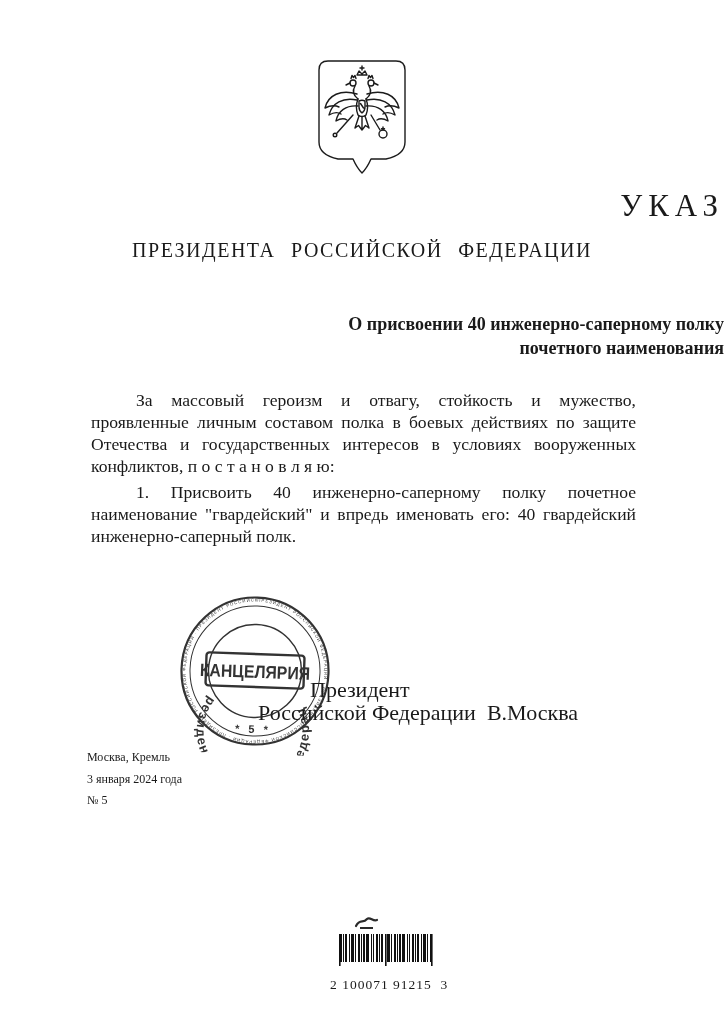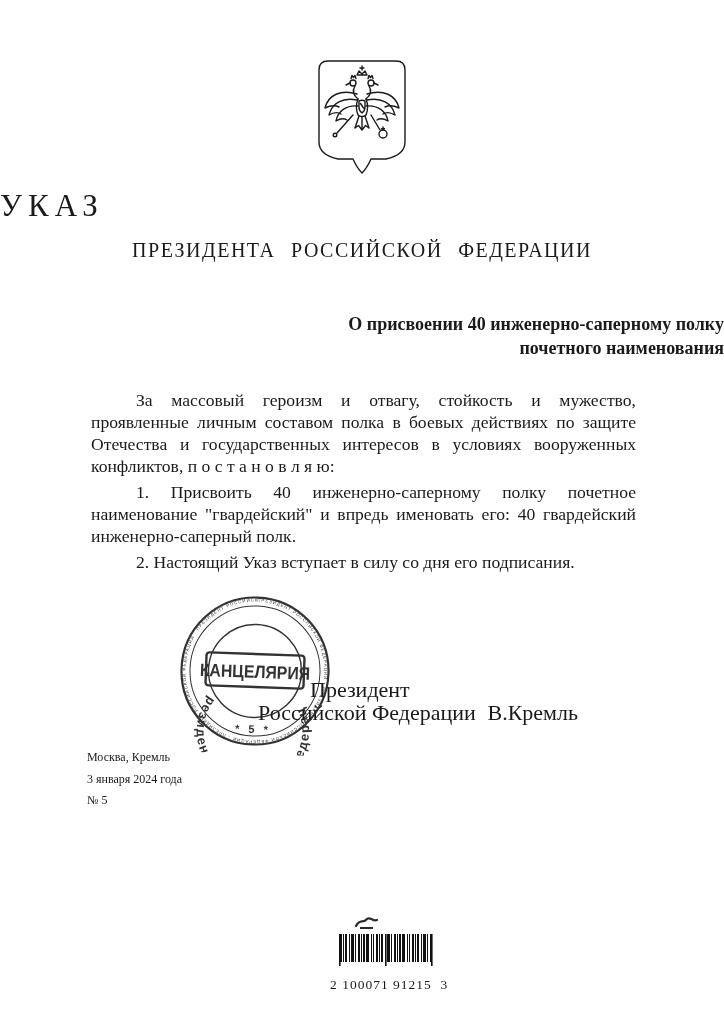--- a/index.html
+++ b/index.html
@@ -5,21 +5,21 @@
   html,body{margin:0;padding:0;}
   body{
     width:724px;height:1024px;background:#ffffff;position:relative;
     font-family:"Liberation Serif", serif;color:#1a1a1a;overflow:hidden;
   }
   .abs{position:absolute;}
   
   .arms{left:315px;top:58px;width:94px;height:120px;}
   .ln{fill:none;stroke:#1b1b1b;stroke-width:1.4;stroke-linecap:round;stroke-linejoin:round;}
   .decree-kind{
-    left:0;right:0;top:188px;text-align:left;
+    left:0;right:0;top:188px;text-align:right;
     font-size:31px;letter-spacing:6px;font-weight:400;
   }
   .issuer{
     left:0;right:0;top:239px;text-align:center;
     font-size:20px;letter-spacing:1.5px;word-spacing:9px;
   }
   .subject{
     left:0;right:0;top:312px;text-align:right;
     font-size:18px;font-weight:bold;line-height:24px;
   }
@@ -84,28 +84,27 @@
 <div class="abs issuer">ПРЕЗИДЕНТА РОССИЙСКОЙ ФЕДЕРАЦИИ</div>
 
 <div class="abs subject">
   <div>О присвоении 40 инженерно-саперному полку</div>
   <div>почетного наименования</div>
 </div>
 
 <div class="abs body-text">
   <p>За массовый героизм и отвагу, стойкость и мужество, проявленные личным составом полка в боевых действиях по защите Отечества и государственных интересов в условиях вооруженных конфликтов, п&nbsp;о&nbsp;с&nbsp;т&nbsp;а&nbsp;н&nbsp;о&nbsp;в&nbsp;л&nbsp;я&nbsp;ю:</p>
   <p>1.&nbsp;Присвоить 40 инженерно-саперному полку почетное наименование "гвардейский" и впредь именовать его: 40 гвардейский инженерно-саперный полк.</p>
-  <p>2.&nbsp;Настоящий Указ вступает в силу со дня его подписания.</p>
 </div>
 
 <div class="abs signature">
   <div class="sig-line1">Президент</div>
   <div class="sig-line2">
     <span>Российской Федерации</span>
-    <span>В.Кремль</span>
+    <span>В.Москва</span>
   </div>
 </div>
 
 <svg class="abs stamp" viewBox="-83 -83 166 166" aria-hidden="true">
   <defs>
     <path id="micro-circle" d="M 0,-69.5 a 69.5,69.5 0 1 1 -0.02,0 z"></path>
     <path id="ring-arc" d="M -47.5,30 A 56.2,56.2 0 1 0 47.5,30"></path>
   </defs>
   <circle r="73.5" stroke-width="2.2"></circle>
   <circle r="65" stroke-width="1"></circle>

